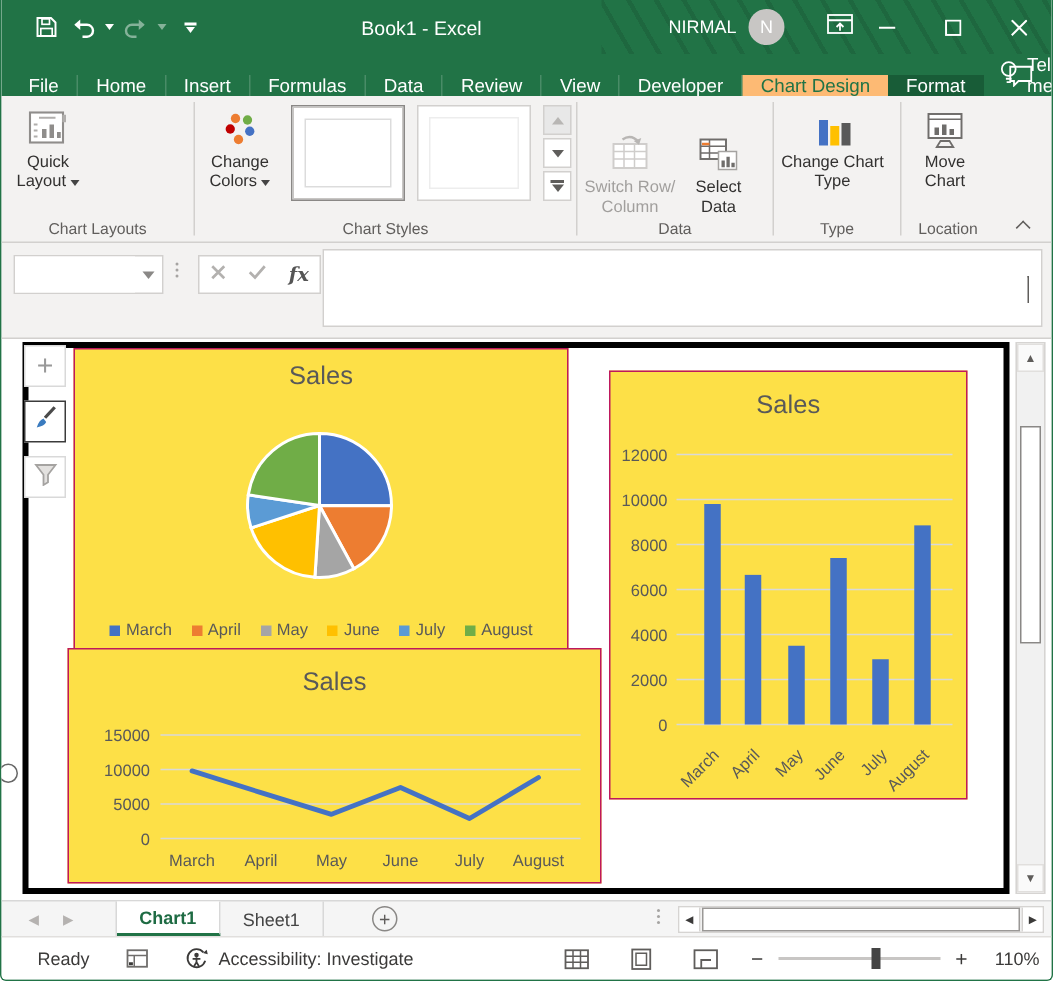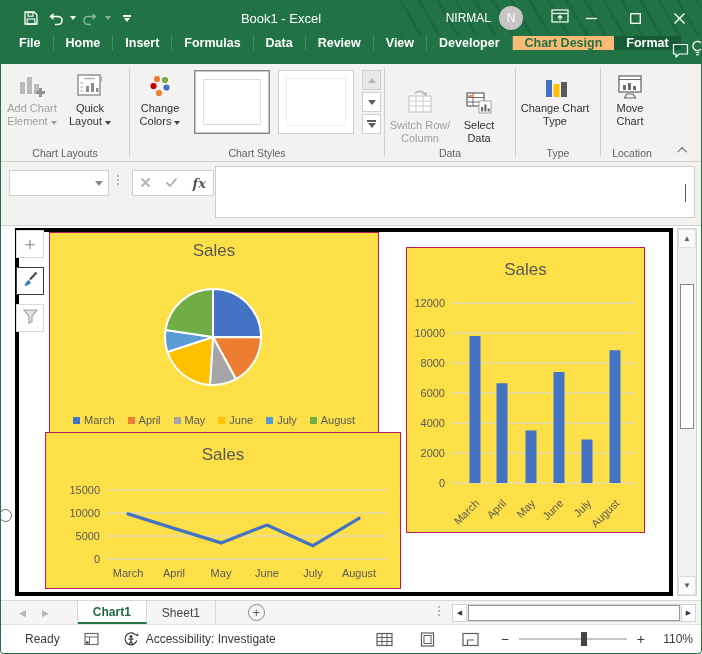--- a/index.html
+++ b/index.html
@@ -174,21 +174,21 @@
         </svg>
       </span>
     <span class="winbtn close">
         <svg width="11" height="11" viewBox="0 0 11 11">
           <path d="M0.5 0.5 L10.5 10.5 M10.5 0.5 L0.5 10.5" stroke="#fff" stroke-width="1.3"></path>
         </svg>
       </span>
   </div>
 
   <div class="tabsrow">
-    <div id="tabs-gen" style="display:flex; align-items:flex-start;font-weight:bold;">
+    <div id="tabs-gen" style="display:flex; align-items:flex-end;">
         <div class="rtab">File</div>
         <div class="rtab">Home</div>
         <div class="rtab">Insert</div>
         <div class="rtab">Formulas</div>
         <div class="rtab">Data</div>
         <div class="rtab">Review</div>
         <div class="rtab">View</div>
         <div class="rtab">Developer</div>
         <div class="rtab active">Chart Design</div>
         <div class="rtab contextual">Format</div>
@@ -203,32 +203,20 @@
     </div>
     <span class="comment-btn">
       <svg width="17" height="15" viewBox="0 0 17 15">
           <path d="M1.5 1.5 h14 v9.5 h-8.5 l-3 3 v-3 h-2.5 z" fill="none" stroke="#fff" stroke-width="1.2"></path>
         </svg>
     </span>
   </div>
 
   <div class="ribbon">
     <div class="rgroup" style="width:128px;">
-      <div class="bigbtn disabled">
-        <span class="bicon">
-          <svg width="28" height="28" viewBox="0 0 28 28">
-              <rect x="2" y="10" width="5" height="12" fill="#bcbab8"></rect>
-              <rect x="9" y="5" width="5" height="17" fill="#bcbab8"></rect>
-              <rect x="16" y="12" width="5" height="10" fill="#bcbab8"></rect>
-              <rect x="21" y="16" width="3" height="9" fill="#949290"></rect>
-              <rect x="18" y="19" width="9" height="3" fill="#949290"></rect>
-            </svg>
-        </span>
-        <span class="blabel"><span>Add Chart Element</span><span class="chev"></span></span>
-      </div>
       <div class="bigbtn">
         <span class="bicon">
           <svg width="28" height="26" viewBox="0 0 28 26">
               <rect x="2" y="2" width="22" height="20" fill="#fff" stroke="#8f8d8b" stroke-width="1.4"></rect>
               <line x1="8" y1="5.5" x2="19" y2="5.5" stroke="#b0aeac" stroke-width="1.4"></line>
               <line x1="4.5" y1="10" x2="7" y2="10" stroke="#b0aeac" stroke-width="1.2"></line>
               <line x1="4.5" y1="14" x2="7" y2="14" stroke="#b0aeac" stroke-width="1.2"></line>
               <line x1="4.5" y1="18" x2="7" y2="18" stroke="#b0aeac" stroke-width="1.2"></line>
               <rect x="10" y="13" width="3" height="6" fill="#8f8d8b"></rect>
               <rect x="15" y="10" width="3" height="9" fill="#8f8d8b"></rect>

